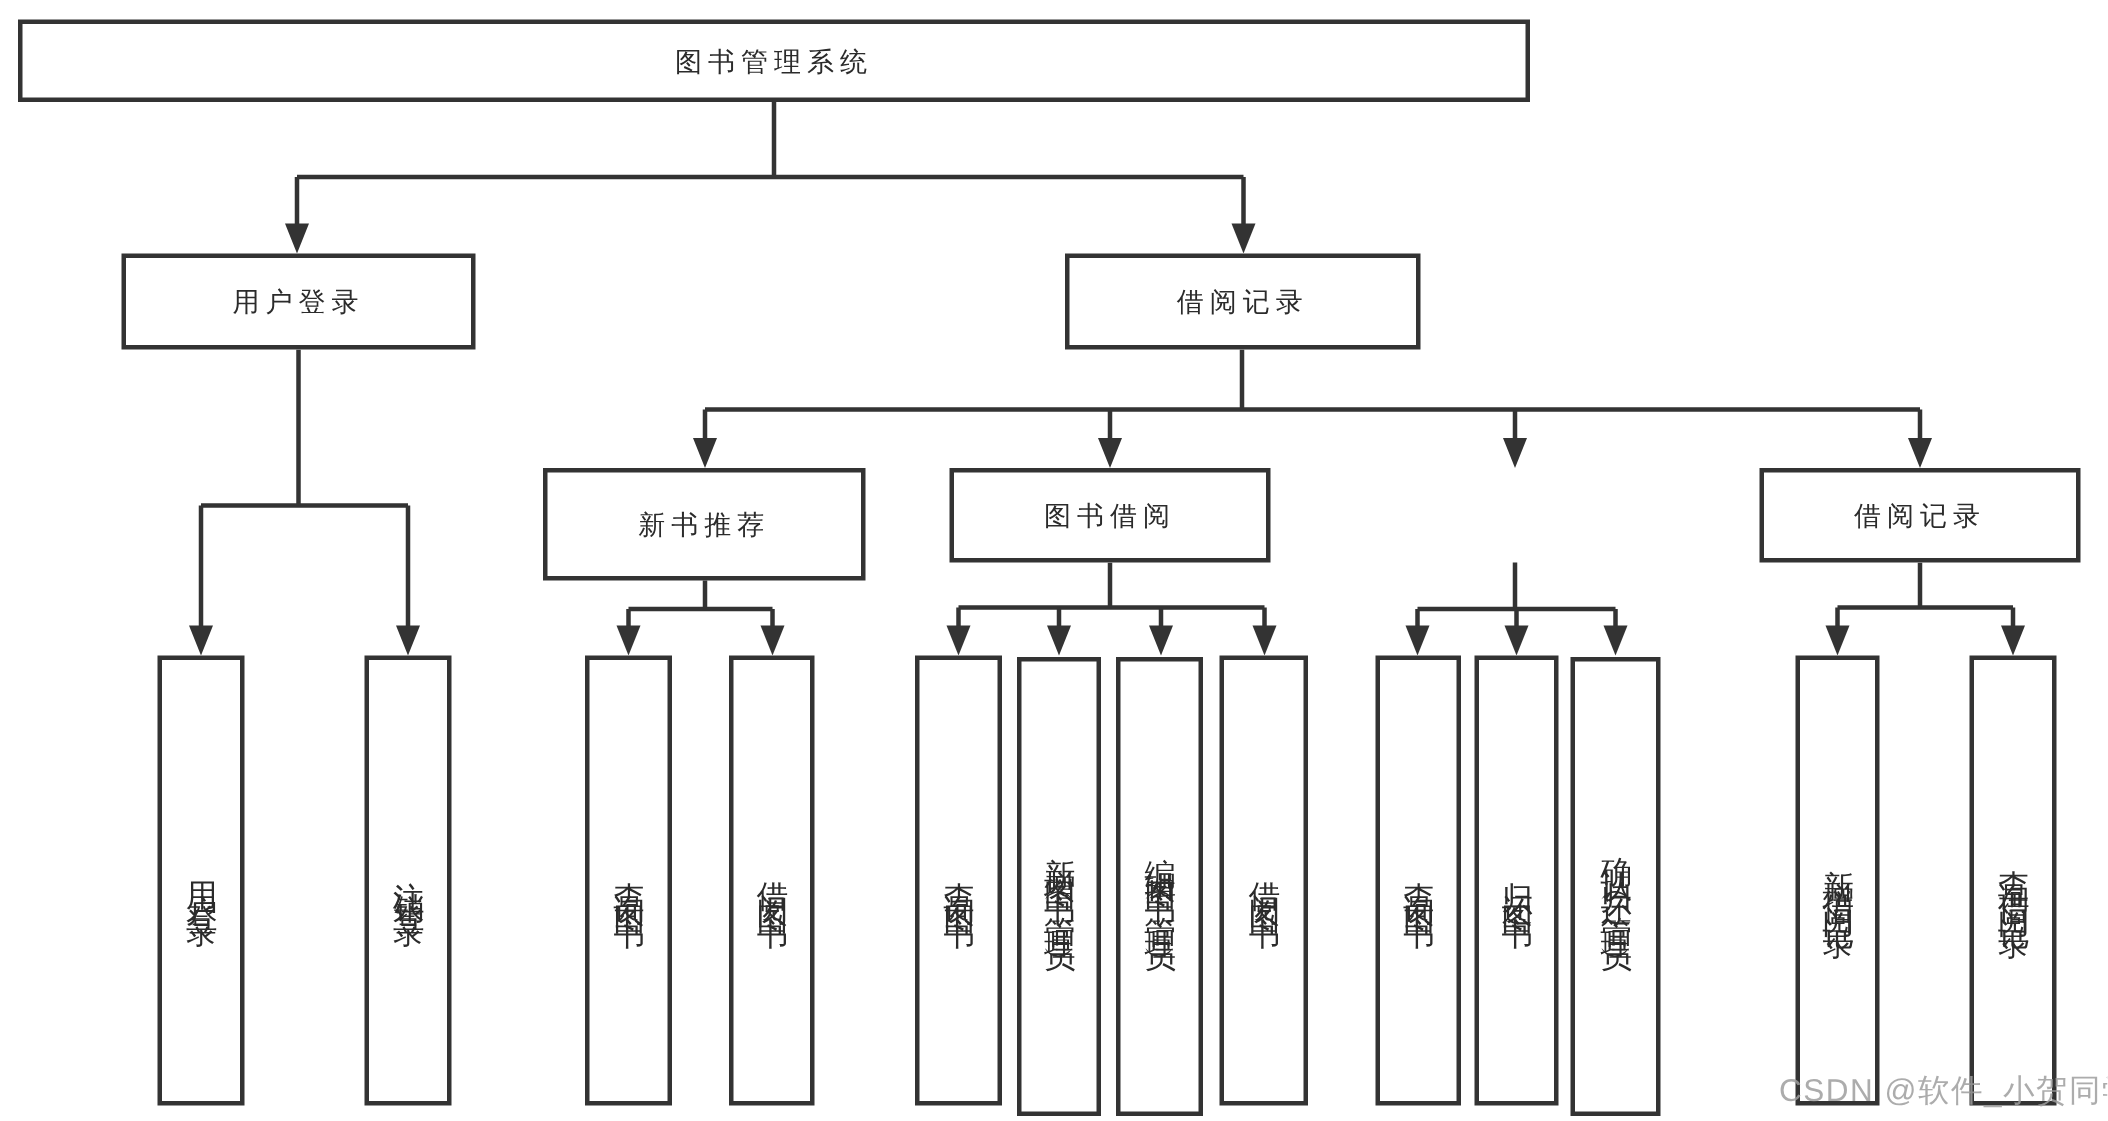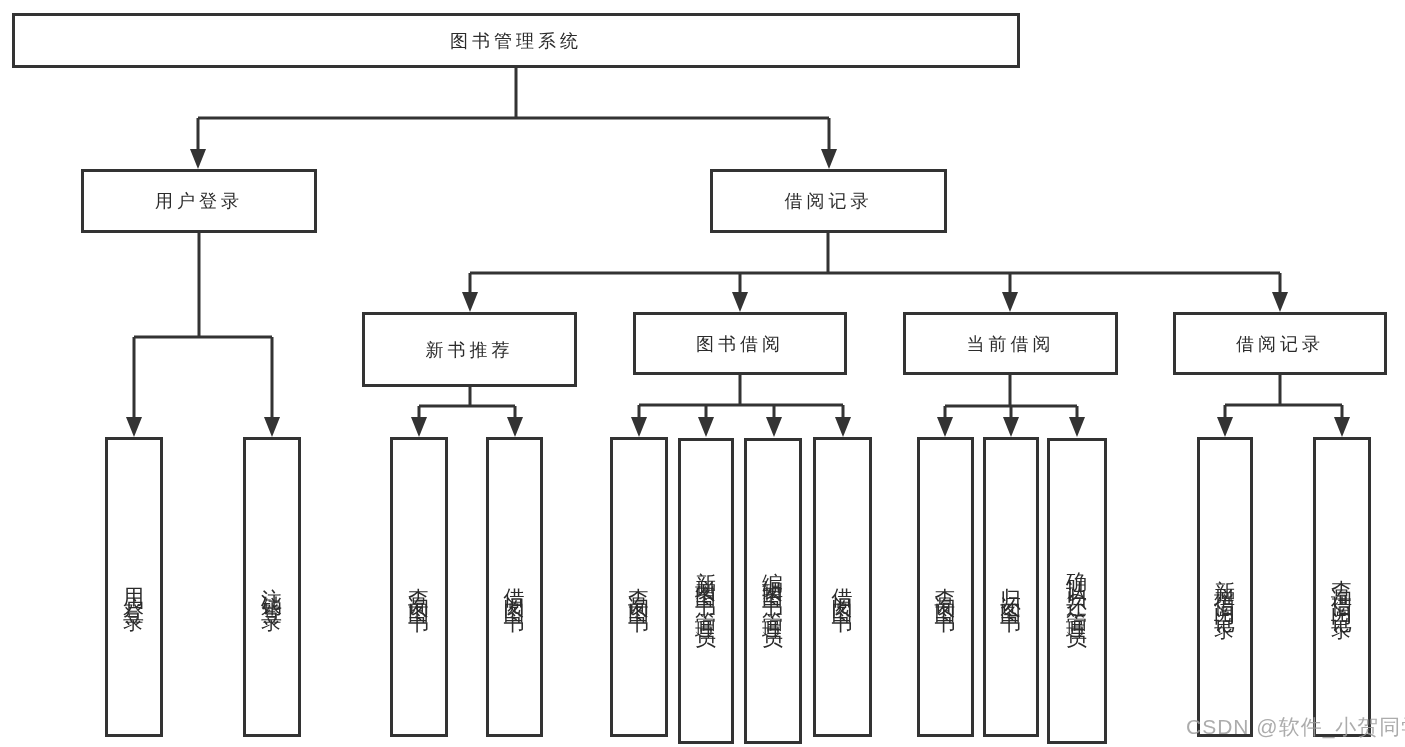--- a/index.html
+++ b/index.html
@@ -87,21 +87,20 @@
     </g>
   </svg>
 
   <div class="node" style="left:12px; top:13px; width:1008px; height:55px;">图书管理系统</div>
 
   <div class="node" style="left:81px; top:169px; width:236px; height:64px;">用户登录</div>
   <div class="node" style="left:710px; top:169px; width:237px; height:64px;">借阅记录</div>
 
   <div class="node" style="left:362px; top:312px; width:215px; height:75px;">新书推荐</div>
   <div class="node" style="left:633px; top:312px; width:214px; height:63px;">图书借阅</div>
-  <div class="node" style="left:903px; top:312px; width:215px; height:63px;">当前借阅</div>
   <div class="node" style="left:1173px; top:312px; width:214px; height:63px;">借阅记录</div>
 
   <div class="node leaf" style="left:105px; top:437px; width:58px; height:300px;">用户登录</div>
   <div class="node leaf" style="left:243px; top:437px; width:58px; height:300px;">注销登录</div>
 
   <div class="node leaf" style="left:390px; top:437px; width:58px; height:300px;">查询图书</div>
   <div class="node leaf" style="left:486px; top:437px; width:57px; height:300px;">借阅图书</div>
 
   <div class="node leaf" style="left:610px; top:437px; width:58px; height:300px;">查询图书</div>
   <div class="node leaf" style="left:678px; top:438px; width:56px; height:306px;">新增图书（管理员）</div>

